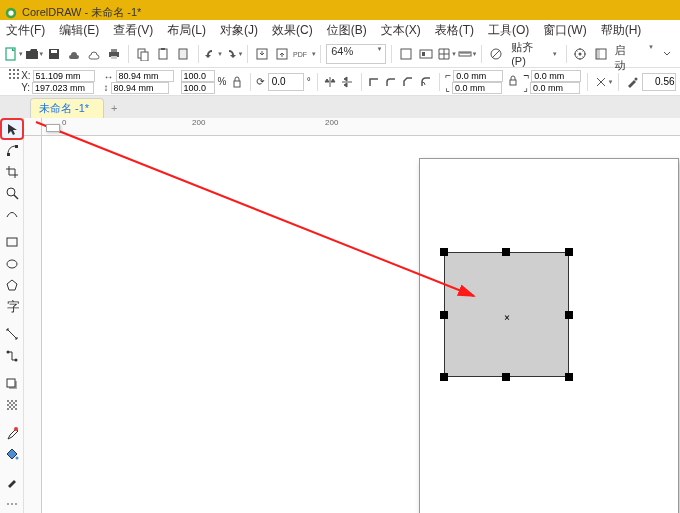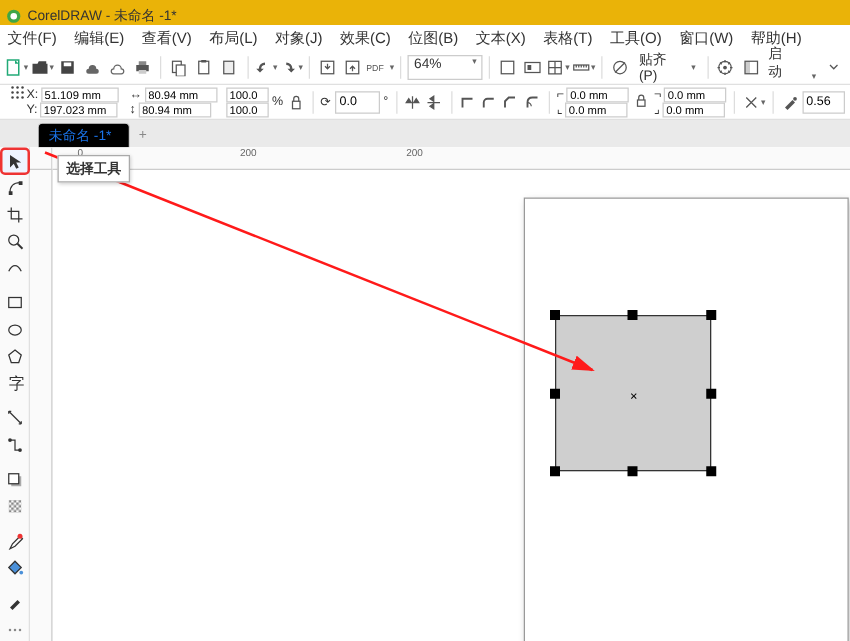--- a/index.html
+++ b/index.html
@@ -15,40 +15,40 @@
   .dropdown-arrow { font-size: 7px; color: #666; margin-left: 1px; }
   .zoom-box { height: 20px; border: 1px solid #ccc; background: #fff; display: inline-flex; align-items: flex-start; padding: 0 4px; font-size: 11px; min-width: 60px; }
   .propbar { height: 28px; background: #fff; border-bottom: 1px solid #e0e0e0; display: flex; align-items: center; padding: 0 4px; gap: 3px; font-size: 10px; }
   .coord-box  { display: flex; flex-direction: column; font-size: 10px; line-height: 12px; }
   .coord-box .row { display:flex; align-items:center; gap:2px; }
   .coord-box input { width: 62px; height: 12px; border: 1px solid #ccc; font-size: 9px; padding-left: 2px; }
   .size-box input { width: 58px; height: 12px; border: 1px solid #ccc; font-size: 9px; padding-left: 2px;}
   .pct-box input { width: 34px; height: 12px; border: 1px solid #ccc; font-size: 9px; padding-left: 2px;}
   .dim-box input { width: 50px; height: 12px; border: 1px solid #ccc; font-size: 9px; padding-left: 2px;}
   .tabbar { height: 22px; background: #eaeaea; display: flex; align-items: flex-end; padding-left: 30px; }
-  .tabbar .tab { background: #000000; border-top-left-radius: 4px; border-top-right-radius: 4px; height: 20px; padding: 0 14px 0 8px; display:flex;align-items:center; font-size:11px; border: 1px solid #d0d0d0; border-bottom:none; color:#1a73e8;}
+  .tabbar .tab { background: #fef9c3; border-top-left-radius: 4px; border-top-right-radius: 4px; height: 20px; padding: 0 14px 0 8px; display:flex;align-items:center; font-size:11px; border: 1px solid #d0d0d0; border-bottom:none; color:#1a73e8;}
   .tabbar .plus { width:20px; height:20px; display:inline-flex;align-items:center;justify-content:center;color:#888;}
   .workarea { position: absolute; left: 0; top: 118px; right: 0; bottom: 0; display: flex; background:#fff;}
   .toolbox { width: 24px; background: #fafafa; border-right: 1px solid #e0e0e0; display: flex; flex-direction: column; align-items: center; padding-top: 2px; gap: 3px; position:relative; z-index:5;}
   .toolbox .tool { width: 20px; height: 20px; display: flex; align-items: center; justify-content: center; border-radius: 2px; }
   .toolbox .tool.selected { outline: 2px solid #e33; background:#eef4ff; }
   .canvas-wrap { flex:1; position:relative; overflow:hidden; background:#fff;}
   .ruler-h { position:absolute; left:18px; right:0; top:0; height:18px; background:#fafafa; border-bottom:1px solid #ccc; font-size:8px; color:#666;}
   .ruler-h .num { position:absolute; top:0; font-size:8px;}
   .ruler-v { position:absolute; left:0; top:18px; bottom:0; width:18px; background:#fafafa; border-right:1px solid #ccc;}
   .ruler-corner { position:absolute; left:0; top:0; width:18px; height:18px; background:#fafafa; border-right:1px solid #ccc; border-bottom:1px solid #ccc;}
   .page { position:absolute; left:395px; top:40px; width:260px; height:370px; background:#fff; border:1px solid #999; box-shadow: 2px 3px 6px rgba(0,0,0,0.25);}
   .shape { position:absolute; left:420px; top:134px; width:125px; height:125px; background:#cfcfcf; border:1px solid #333;}
   .handle { position:absolute; width:8px; height:8px; background:#000;}
   .center-x { position:absolute; left:480px; top:194px; font-size:10px; font-family:monospace; color:#000; }
   .tooltip { position:absolute; left:22px; top:6px; background:#fff; border:1px solid #aaa; padding:3px 6px; font-size:11px; line-height:14px; box-shadow:1px 1px 3px rgba(0,0,0,0.2); z-index:10; white-space:nowrap;}
   .arrow-svg { position:absolute; left:0; top:0; pointer-events:none; z-index:6;}
   .snap-grp { position:absolute; left:4px; top:62px; width:20px; height:24px; display:flex; flex-direction:column; align-items:center; justify-content:center; font-size:6px; line-height:4px; color:#444;}
   .paste-combo { display:inline-flex; align-items:center; height:22px; border:1px solid transparent; padding:0 3px; gap:14px; font-size:11px;}
-  .launch-combo { display:inline-flex; align-items:flex-end; height:22px; padding:0 3px; gap:20px; font-size:11px;}
+  .launch-combo { display:inline-flex; align-items:flex-start; height:22px; padding:0 3px; gap:20px; font-size:11px;}
   svg { display:block; }
 </style>
 </head>
 <body>
 
 <div class="titlebar">
   <span class="logo">
     <svg viewBox="0 0 16 16">
         <circle cx="8" cy="8" r="6" fill="#3fa646"></circle>
         <circle cx="8" cy="8" r="3" fill="#fff"></circle>
@@ -346,21 +346,21 @@
       </svg>
       <span class="dropdown-arrow">▾</span>
     </span>
   <span class="sep"></span>
   <span class="btn">
       <svg width="14" height="14">
         <path d="M3 11l6-6 2 2-6 6z" fill="#555"></path>
         <circle cx="11" cy="4" r="1.5" fill="#555"></circle>
       </svg>
     </span>
-  <input style="width: 34px; height: 18px; border: 1px solid rgb(204, 204, 204); font-size: 10px; padding-left: 2px;" value="0.56">
+  <input style="width: 34px; height: 18px; border: 1px solid rgb(204, 204, 204); font-size: 10px; padding-left: 12px;" value="0.56">
 </div>
 
 <div class="tabbar">
   <div class="tab">
       <span>未命名 -1*</span>
     </div>
   <div class="plus">+</div>
 </div>
 
 <div class="workarea">
@@ -478,21 +478,20 @@
   <div class="canvas-wrap">
     <div class="ruler-corner"></div>
     <div class="ruler-h">
       <span class="num" style="left:20px">0</span>
       <span class="num" style="left:150px">200</span>
       <span class="num" style="left:283px">200</span>
     </div>
     <div class="ruler-v"></div>
 
     <div class="tooltip">
-      <div style="font-weight:600">选择工具</div>
     </div>
 
     <div class="page"></div>
 
     <div class="shape"></div>
     <span class="center-x">×</span>
 
     <div class="handle" style="left:416px; top:130px;"></div>
     <div class="handle" style="left:478px; top:130px;"></div>
     <div class="handle" style="left:541px; top:130px;"></div>

